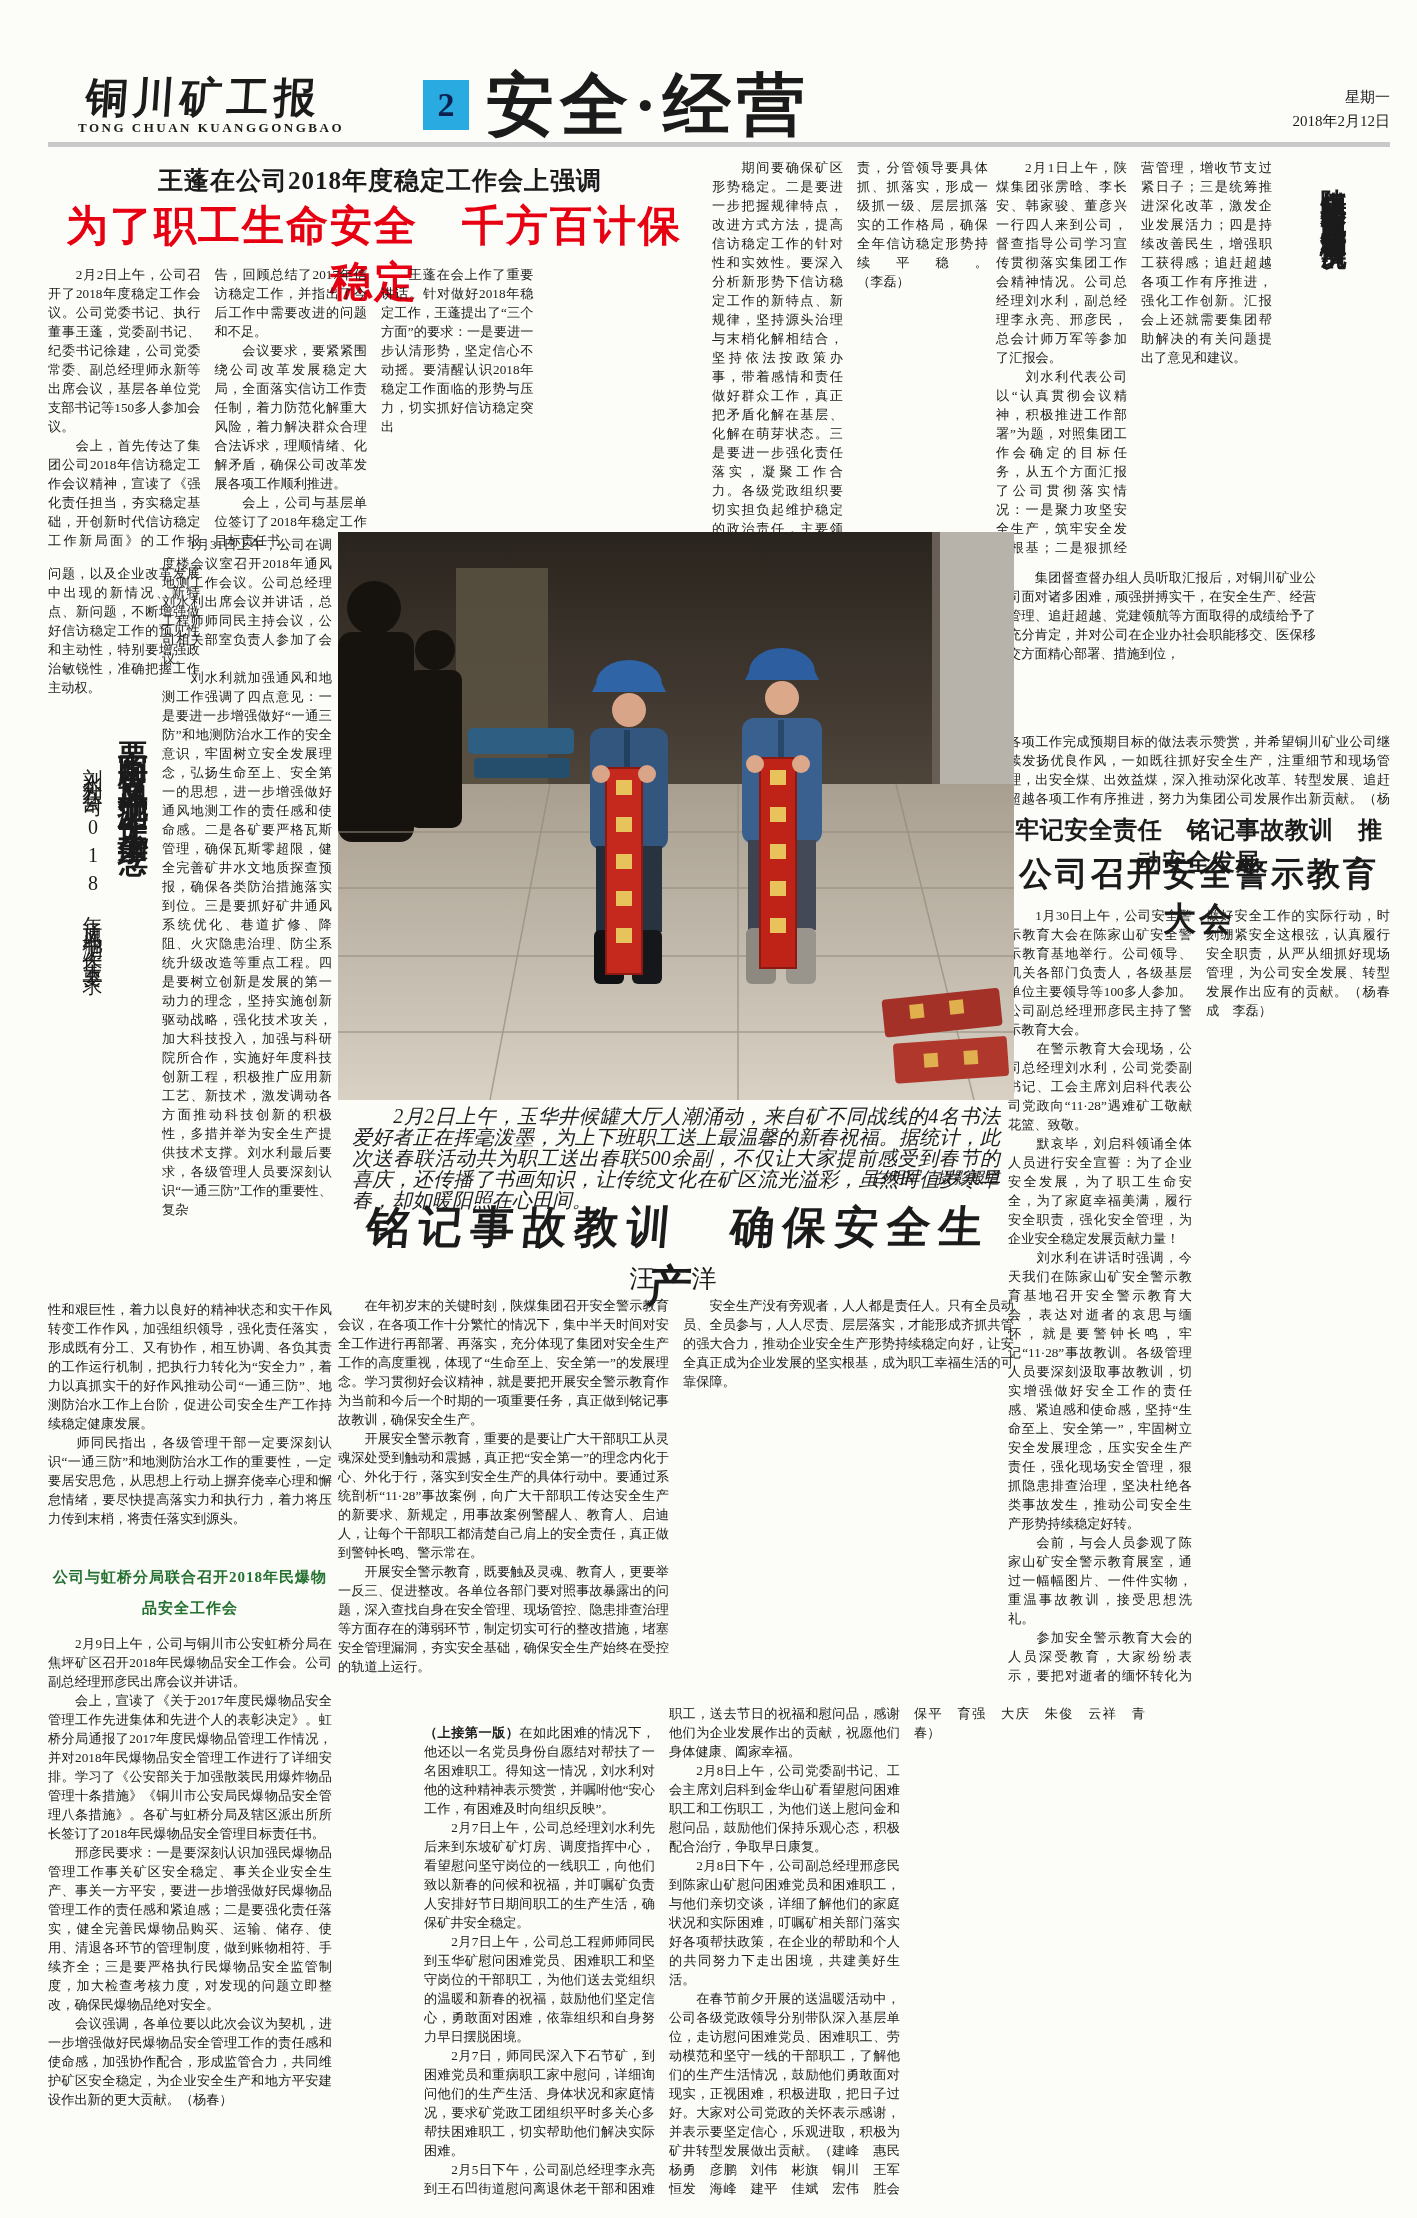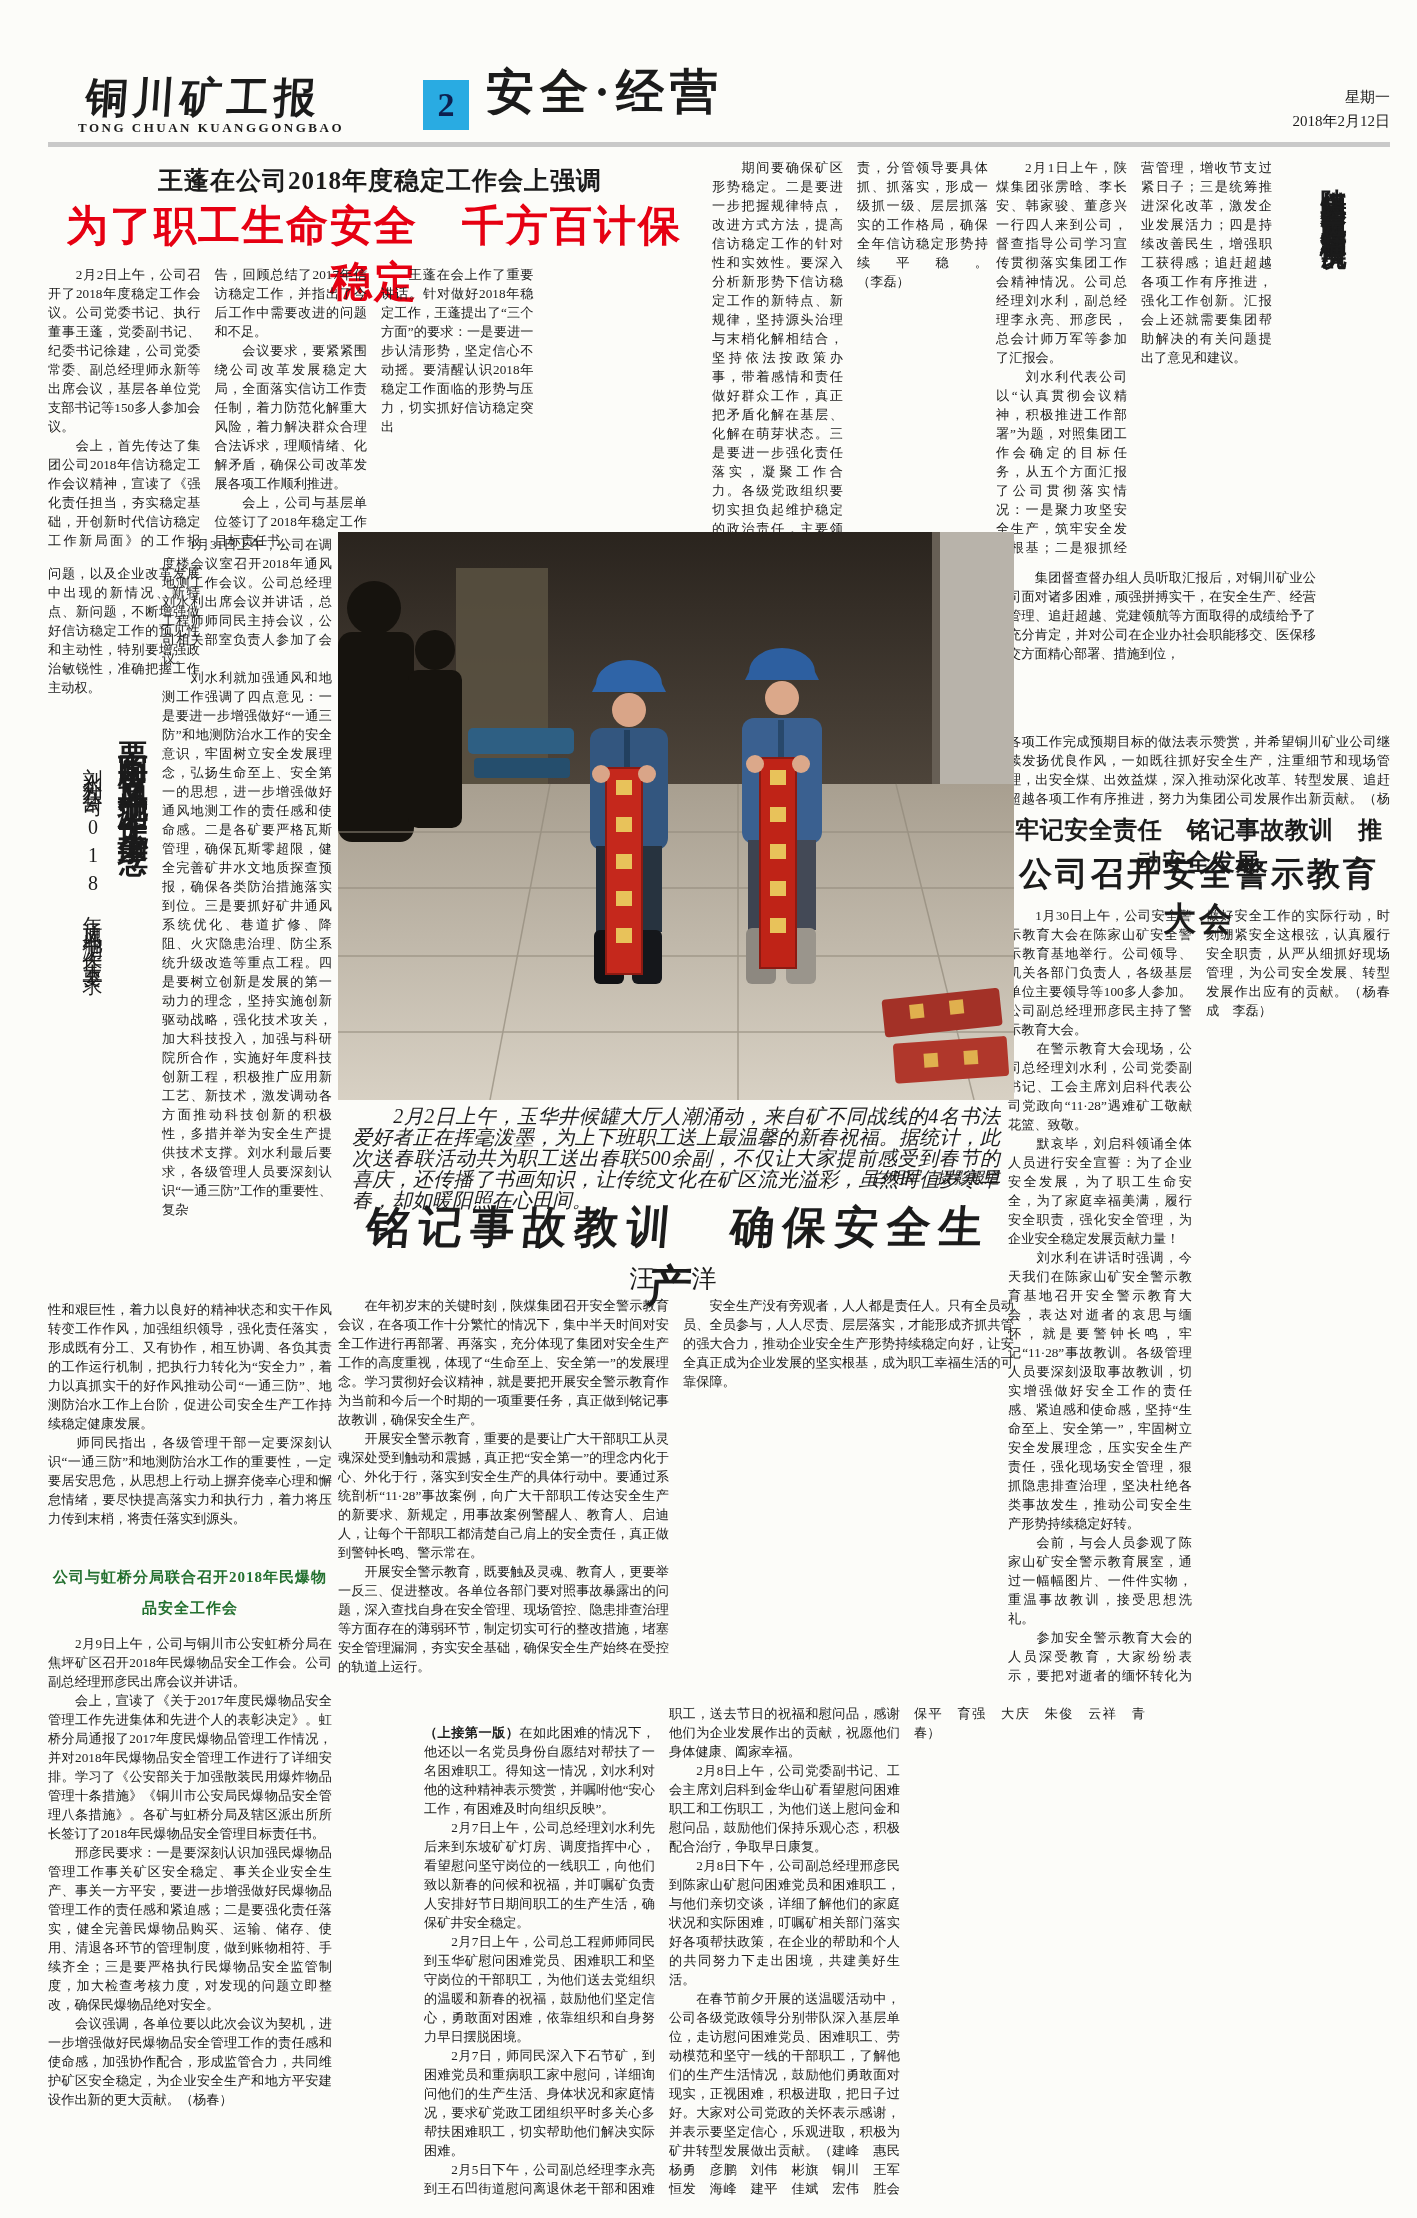--- a/index.html
+++ b/index.html
@@ -12,21 +12,21 @@
   .cols4{column-count:4;column-gap:14px;column-fill:auto;}
   .vtext{writing-mode:vertical-rl;text-orientation:upright;}
   .sans{font-family:"Liberation Sans","DejaVu Sans",sans-serif;}
   .center{text-align:center;}
   .bold{font-weight:bold;}
   .rule{background:#c9c9c9;}
   .masthead-cn{font-size:42px;font-weight:bold;letter-spacing:5px;transform:skewX(-4deg);}
   .masthead-py{font-size:13px;font-weight:bold;letter-spacing:2.5px;}
   .badge{background:#29abe2;color:#0d2050;font-size:34px;font-weight:bold;
          text-align:center;line-height:50px;}
-  .section-title{font-size:48px;font-weight:bold;letter-spacing:6px;}
+  .section-title{font-size:68px;font-weight:bold;letter-spacing:6px;}
   .datebox{font-size:15px;text-align:right;line-height:22px;}
   .kicker{font-size:25px;font-weight:bold;letter-spacing:1px;}
   .headline-red{font-size:42px;font-weight:bold;letter-spacing:2px;color:#e60012;}
   .calli{font-size:44px;font-weight:bold;letter-spacing:8px;transform:skewX(-5deg);}
   .byline{font-size:25px;letter-spacing:6px;}
   .js-kicker{font-size:24px;font-weight:bold;letter-spacing:0.5px;}
   .js-head{font-size:33px;font-weight:bold;letter-spacing:3px;}
   .green-head{font-size:15px;line-height:31px;font-weight:bold;color:#23702f;letter-spacing:1px;}
   .caption{font-size:20px;line-height:21px;font-style:italic;text-align:justify;white-space:pre-line;}
   .credit{font-size:16px;font-style:italic;text-align:right;}

